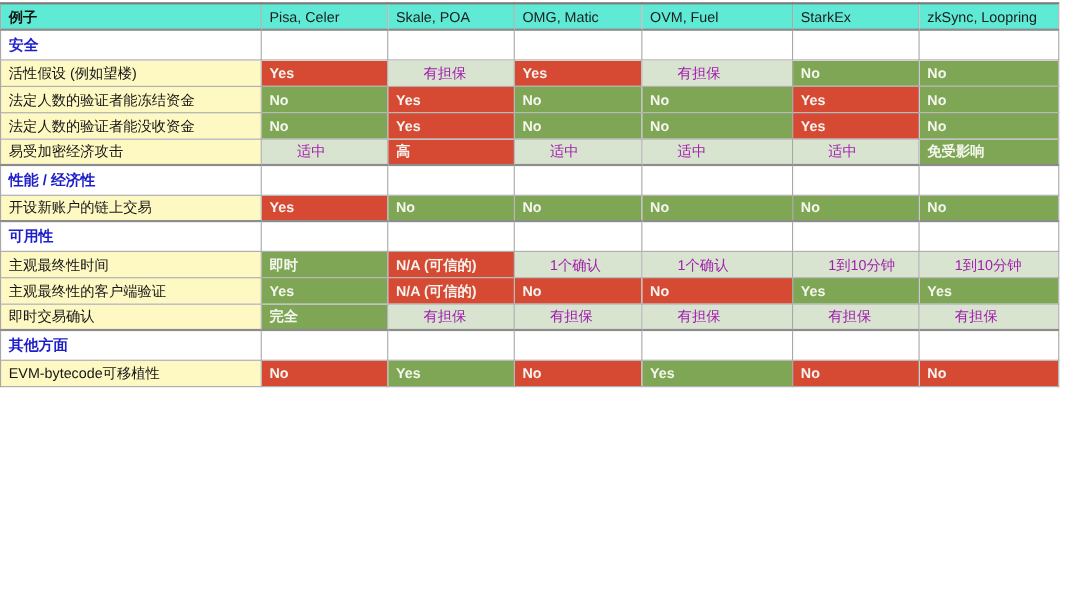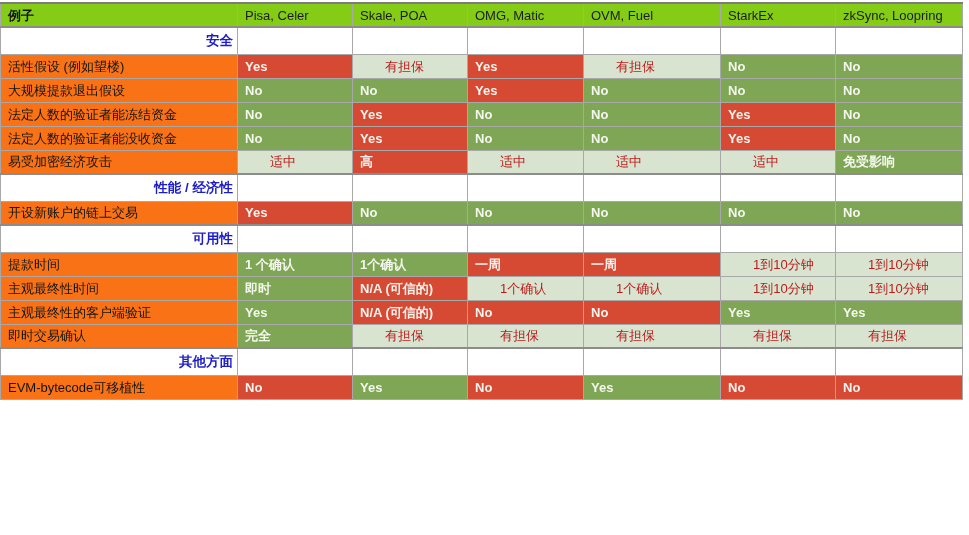--- a/index.html
+++ b/index.html
@@ -13,28 +13,28 @@
   }
   th,td{
     border:1px solid #a8a8a8;
     font-size:13px;line-height:1;
     padding:0 4px 0 7px;text-align:left;vertical-align:middle;
     overflow:hidden;white-space:nowrap;
   }
   tr.head-row{height:24px;}
   tr.data-row{height:24px;}
   tr.section-row{height:27px;}
-  tr.section-row td{border-top:2px solid #8c8c8c;background:#ffffff;text-align:right;}
-  th{font-weight:400;color:#1d1d1f;background:#84cc16;margin-left:40px;}
+  tr.section-row td{border-top:2px solid #8c8c8c;background:#ffffff;}
+  th{font-weight:400;color:#1d1d1f;background:#5eead4;margin-left:40px;}
   th.corner{font-weight:700;color:#111111;}
   .section-title{color:#1d1dc9;font-weight:700;font-size:13.5px;}
-  .row-label{color:#141414;background:#f97316;}
+  .row-label{color:#141414;background:#fef9c3;}
   .tone-red{background:#d64a34;color:#f7f4ef;font-weight:700;}
   .tone-green{background:#7ea655;color:#f4f7ed;font-weight:700;}
-  .tone-light{background:#d8e4cf;color:#b91c1c;font-weight:400;padding-left:32px;}
+  .tone-light{background:#d8e4cf;color:#a21caf;font-weight:400;padding-left:32px;}
 </style>
 </head>
 <body>
 
 <table>
   <colgroup>
     <col style="width:237px">
     <col style="width:115px">
     <col style="width:115px">
     <col style="width:116px">
@@ -64,29 +64,20 @@
         <td></td>
         <td></td>
         <td></td>
       </tr>
       <tr class="data-row">
         <td class="row-label">活性假设 (例如望楼)</td>
         <td class="cell tone-red">Yes</td>
         <td class="cell tone-light">有担保</td>
         <td class="cell tone-red">Yes</td>
         <td class="cell tone-light">有担保</td>
-        <td class="cell tone-green">No</td>
-        <td class="cell tone-green">No</td>
-      </tr>
-      <tr class="data-row">
-        <td class="row-label">大规模提款退出假设</td>
-        <td class="cell tone-green">No</td>
-        <td class="cell tone-green">No</td>
-        <td class="cell tone-red">Yes</td>
-        <td class="cell tone-green">No</td>
         <td class="cell tone-green">No</td>
         <td class="cell tone-green">No</td>
       </tr>
       <tr class="data-row">
         <td class="row-label">法定人数的验证者能冻结资金</td>
         <td class="cell tone-green">No</td>
         <td class="cell tone-red">Yes</td>
         <td class="cell tone-green">No</td>
         <td class="cell tone-green">No</td>
         <td class="cell tone-red">Yes</td>
@@ -131,29 +122,20 @@
       <tr class="section-row">
         <td class="section-title">可用性</td>
         <td></td>
         <td></td>
         <td></td>
         <td></td>
         <td></td>
         <td></td>
       </tr>
       <tr class="data-row">
-        <td class="row-label">提款时间</td>
-        <td class="cell tone-green">1 个确认</td>
-        <td class="cell tone-green">1个确认</td>
-        <td class="cell tone-red">一周</td>
-        <td class="cell tone-red">一周</td>
-        <td class="cell tone-light">1到10分钟</td>
-        <td class="cell tone-light">1到10分钟</td>
-      </tr>
-      <tr class="data-row">
         <td class="row-label">主观最终性时间</td>
         <td class="cell tone-green">即时</td>
         <td class="cell tone-red">N/A (可信的)</td>
         <td class="cell tone-light">1个确认</td>
         <td class="cell tone-light">1个确认</td>
         <td class="cell tone-light">1到10分钟</td>
         <td class="cell tone-light">1到10分钟</td>
       </tr>
       <tr class="data-row">
         <td class="row-label">主观最终性的客户端验证</td>

